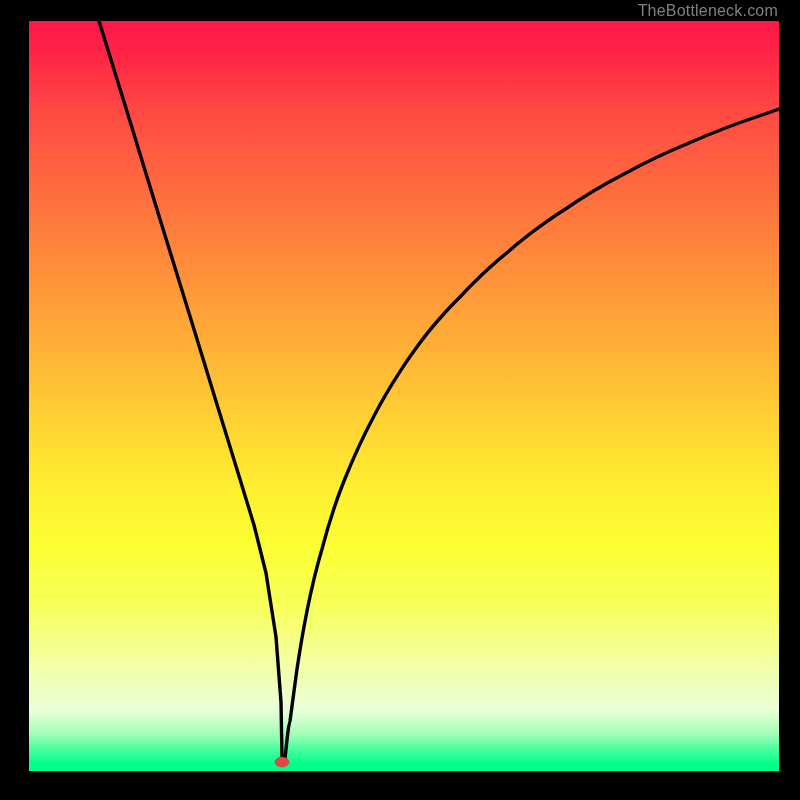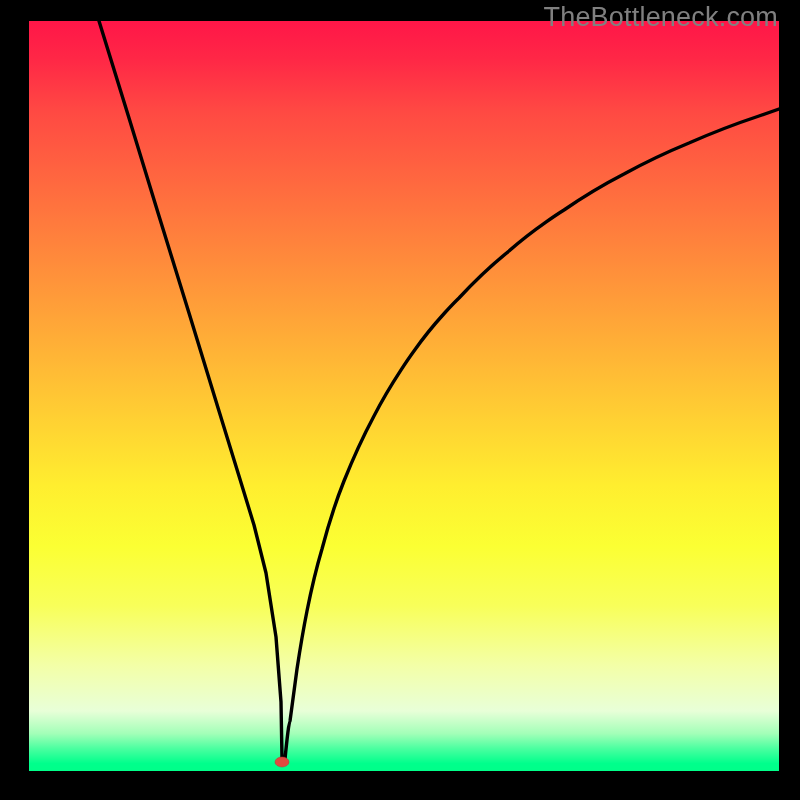--- a/index.html
+++ b/index.html
@@ -43,21 +43,21 @@
   .curve-svg {
     position: absolute;
     left: 0; top: 0;
     width: 750px; height: 750px;
   }
   .watermark {
     position: absolute;
     top: 2px;
     right: 22px;
     color: #808080;
-    font-size: 27px;
+    font-size: 16px;
     font-weight: 500;
     letter-spacing: 0.2px;
   }
 </style>
 </head>
 <body>
 
 <div class="outer">
   <div class="plot-area">
     <div class="gradient-bg"></div>

